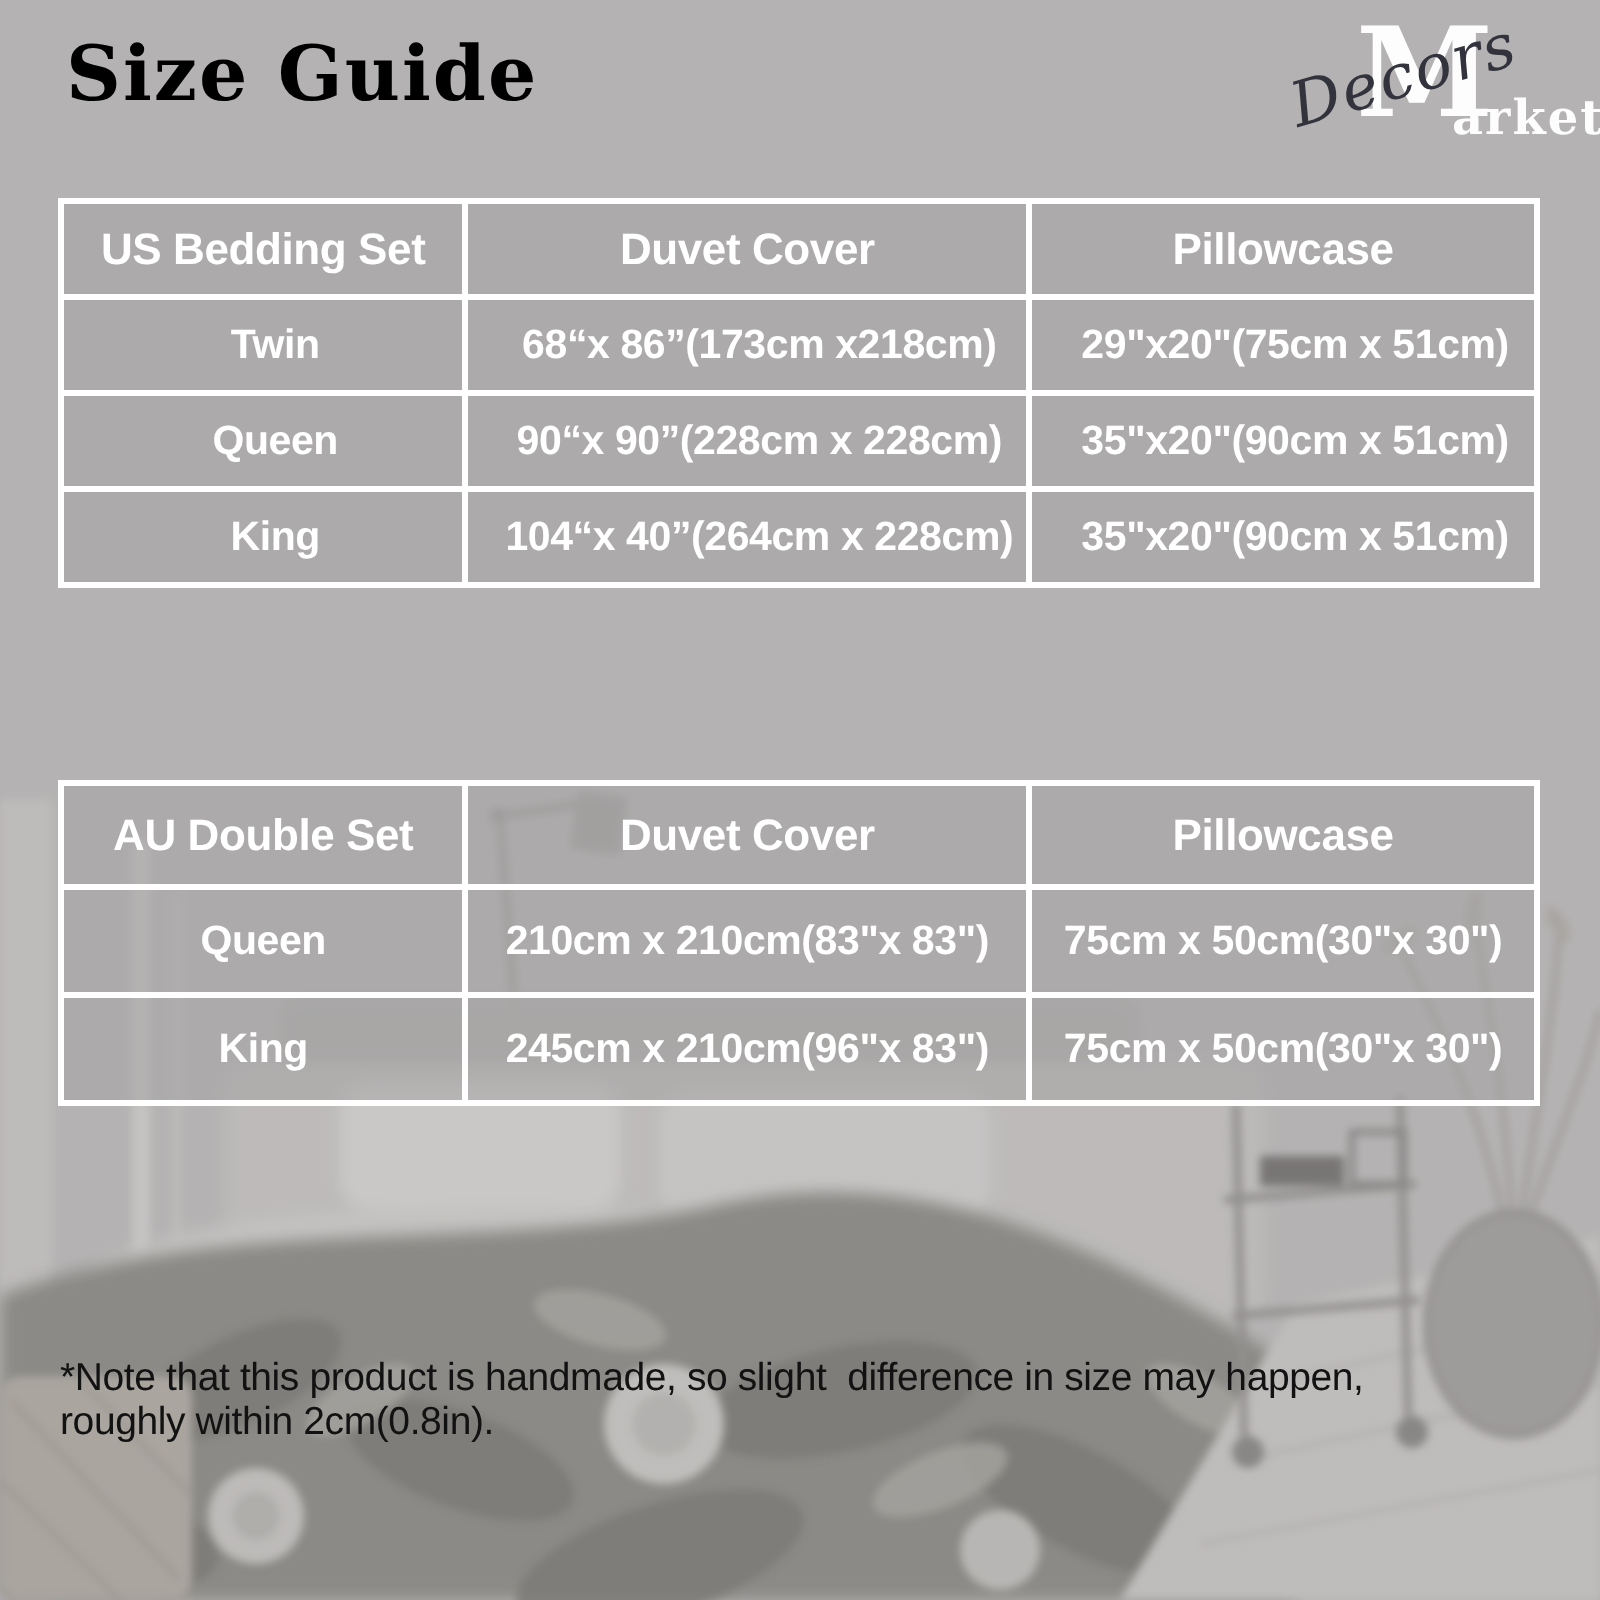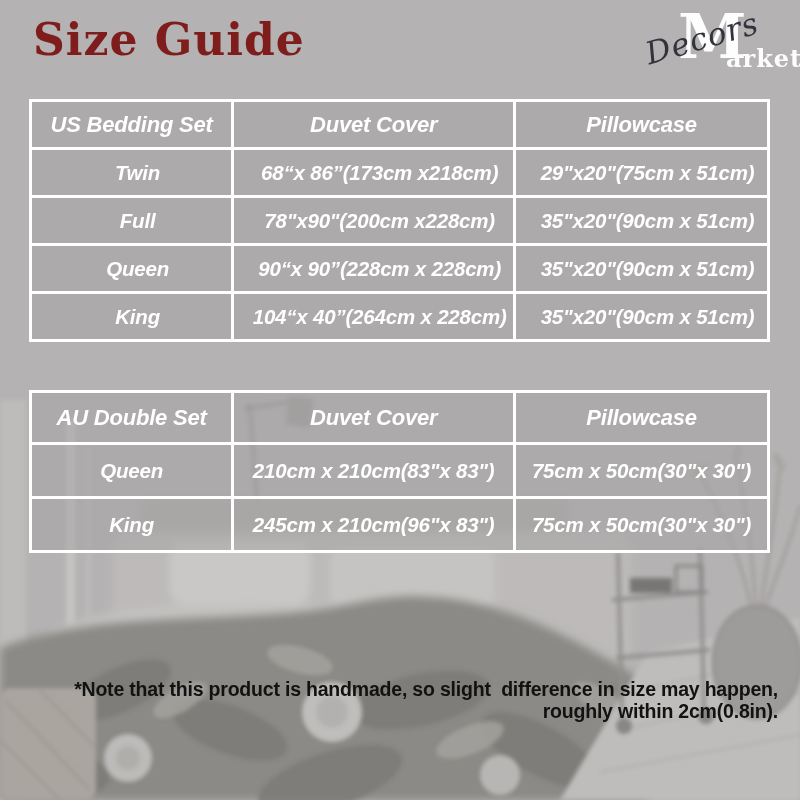--- a/index.html
+++ b/index.html
@@ -5,21 +5,21 @@
   html,body{margin:0;padding:0;}
   body{
     width:800px;height:800px;position:relative;overflow:hidden;
     background:#b4b2b2;
     font-family:"Liberation Sans",sans-serif;
   }
   .bg{position:absolute;left:0;top:0;width:800px;height:800px;z-index:0;}
   .page-title{
     position:absolute;left:33px;top:14px;z-index:3;
     font-family:"DejaVu Serif","Liberation Serif",serif;
-    font-weight:700;font-size:44px;letter-spacing:1px;color:#7f1d1d;
+    font-weight:700;font-size:38px;letter-spacing:1px;color:#000000;
   }
   
   .logo{position:absolute;left:630px;top:4px;width:165px;height:95px;z-index:3;}
   .logo-m{
     position:absolute;left:48px;top:2px;
     font-family:"DejaVu Serif","Liberation Serif",serif;font-weight:700;
     font-size:62px;line-height:1;color:#fdfdfd;
   }
   .logo-script{
     position:absolute;left:14px;top:16px;
@@ -36,35 +36,34 @@
     position:absolute;left:29px;width:741px;z-index:2;
     border-collapse:collapse;table-layout:fixed;
     color:#ffffff;text-align:center;
   }
   #table-us{top:99px;}
   #table-au{top:390px;}
   .size-table th,.size-table td{
     border:3px solid #ffffff;
     background:rgba(166,164,164,0.55);
     padding:0;font-weight:700;letter-spacing:-0.2px;
-    vertical-align:middle;overflow:hidden;white-space:nowrap;font-style:italic;
+    vertical-align:middle;overflow:hidden;white-space:nowrap;
   }
   .size-table th{font-size:22px;}
   .size-table td{font-size:20.5px;}
   #table-us th{height:45px;}
   #table-us td{height:45px;padding-left:12px;}
   #table-au th{height:49px;}
   #table-au td{height:51px;}
   col.c1{width:27.4%;} col.c2{width:38.2%;} col.c3{width:34.4%;}
   
   .notes{
     position:absolute;left:30px;top:679px;width:748px;z-index:3;
-    color:#121212;font-weight:700;font-size:19.5px;line-height:21.5px;
+    color:#121212;font-weight:400;font-size:19.5px;line-height:21.5px;
     letter-spacing:-0.2px;
-    text-align:right;
   }
   .notes p{margin:0;white-space:pre-wrap;}
   .note2{margin-top:10px !important;}
 </style>
 </head>
 <body>
 
 <svg class="bg" viewBox="0 0 800 800" xmlns="http://www.w3.org/2000/svg">
   <defs>
     <filter id="b2" x="-20%" y="-20%" width="140%" height="140%">
@@ -177,25 +176,20 @@
     <th>US Bedding Set</th>
     <th>Duvet Cover</th>
     <th>Pillowcase</th>
   </tr>
   <tr>
     <td>Twin</td>
     <td>68“x 86”(173cm x218cm)</td>
     <td>29"x20"(75cm x 51cm)</td>
   </tr>
   <tr>
-    <td>Full</td>
-    <td>78"x90"(200cm x228cm)</td>
-    <td>35"x20"(90cm x 51cm)</td>
-  </tr>
-  <tr>
     <td>Queen</td>
     <td>90“x 90”(228cm x 228cm)</td>
     <td>35"x20"(90cm x 51cm)</td>
   </tr>
   <tr>
     <td>King</td>
     <td>104“x 40”(264cm x 228cm)</td>
     <td>35"x20"(90cm x 51cm)</td>
   </tr>
 </tbody>

